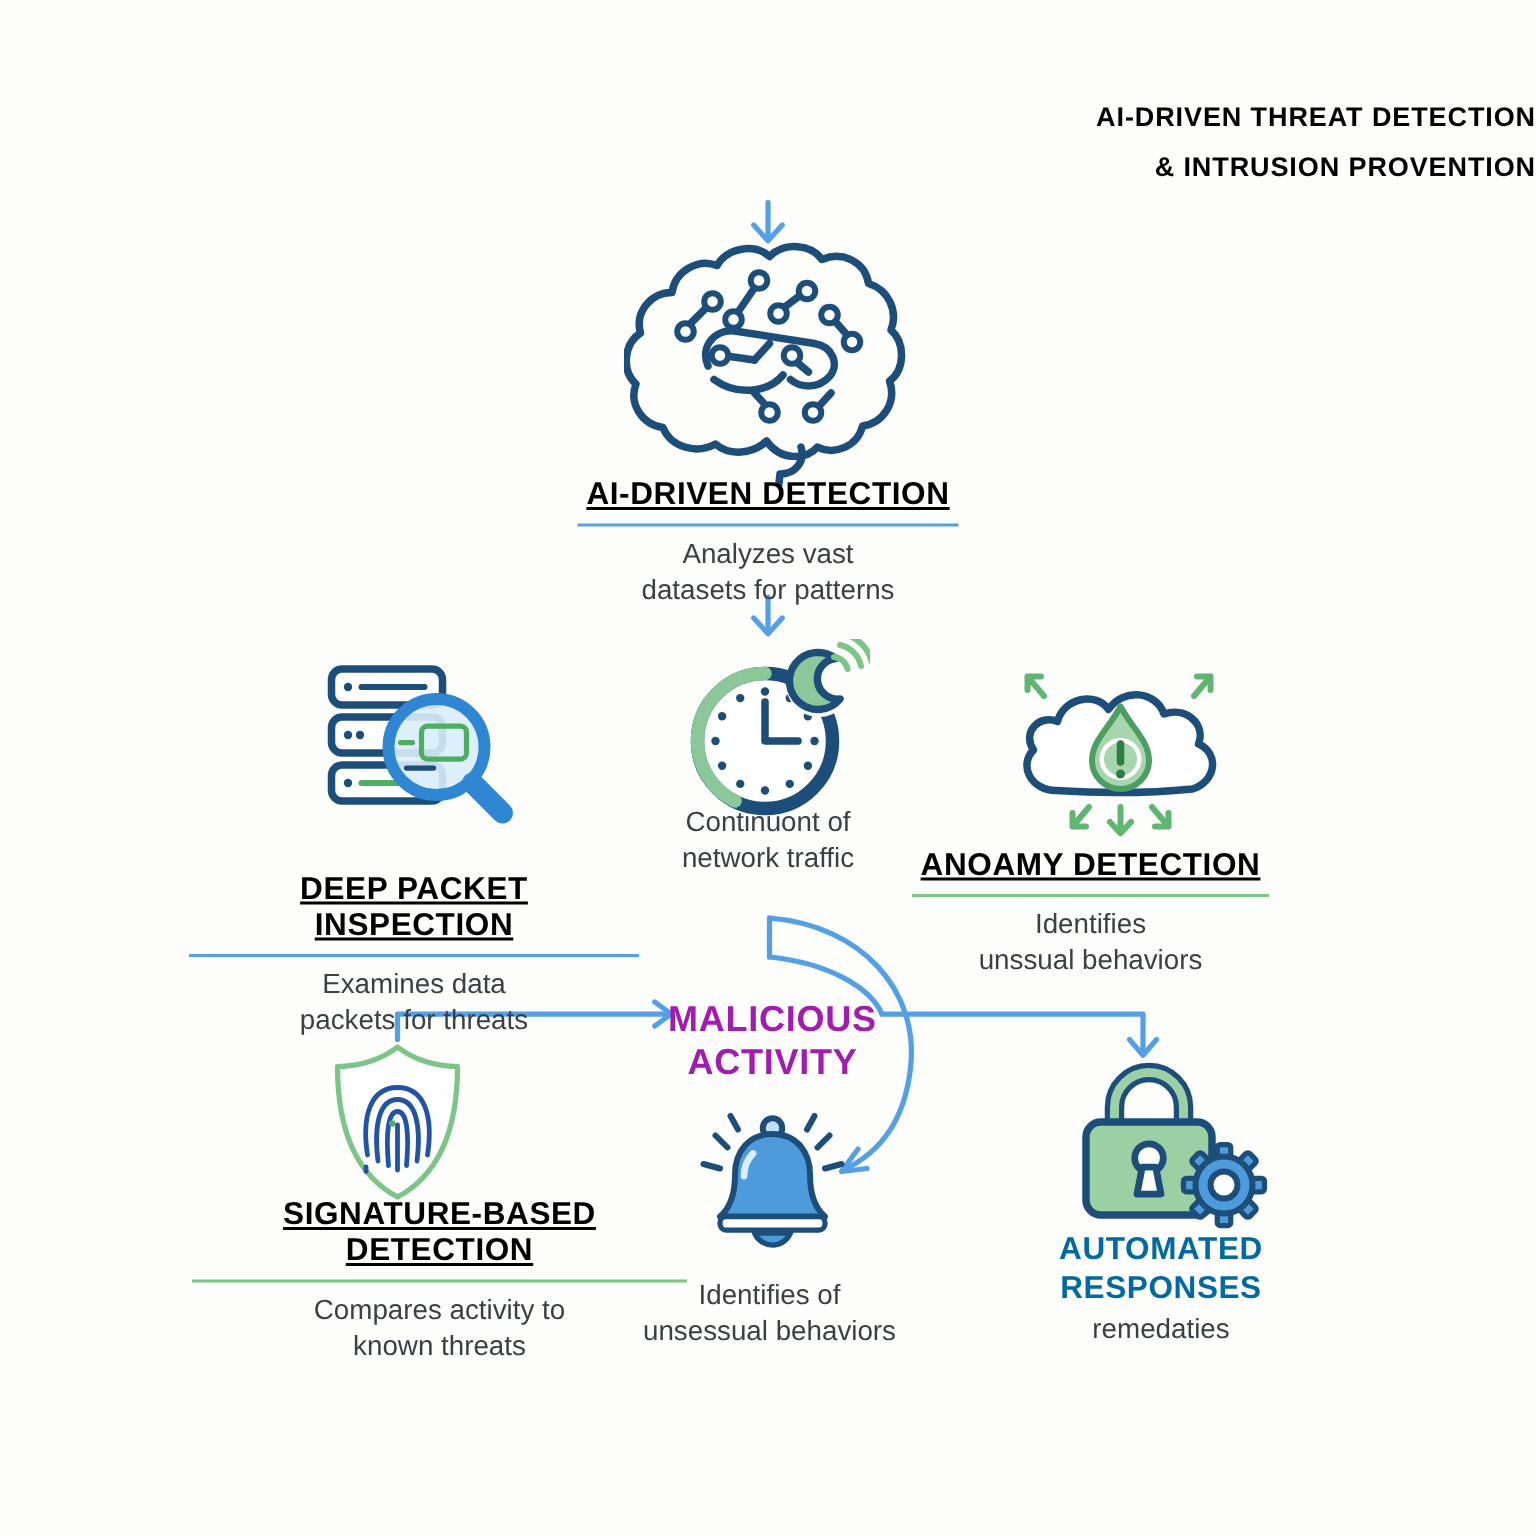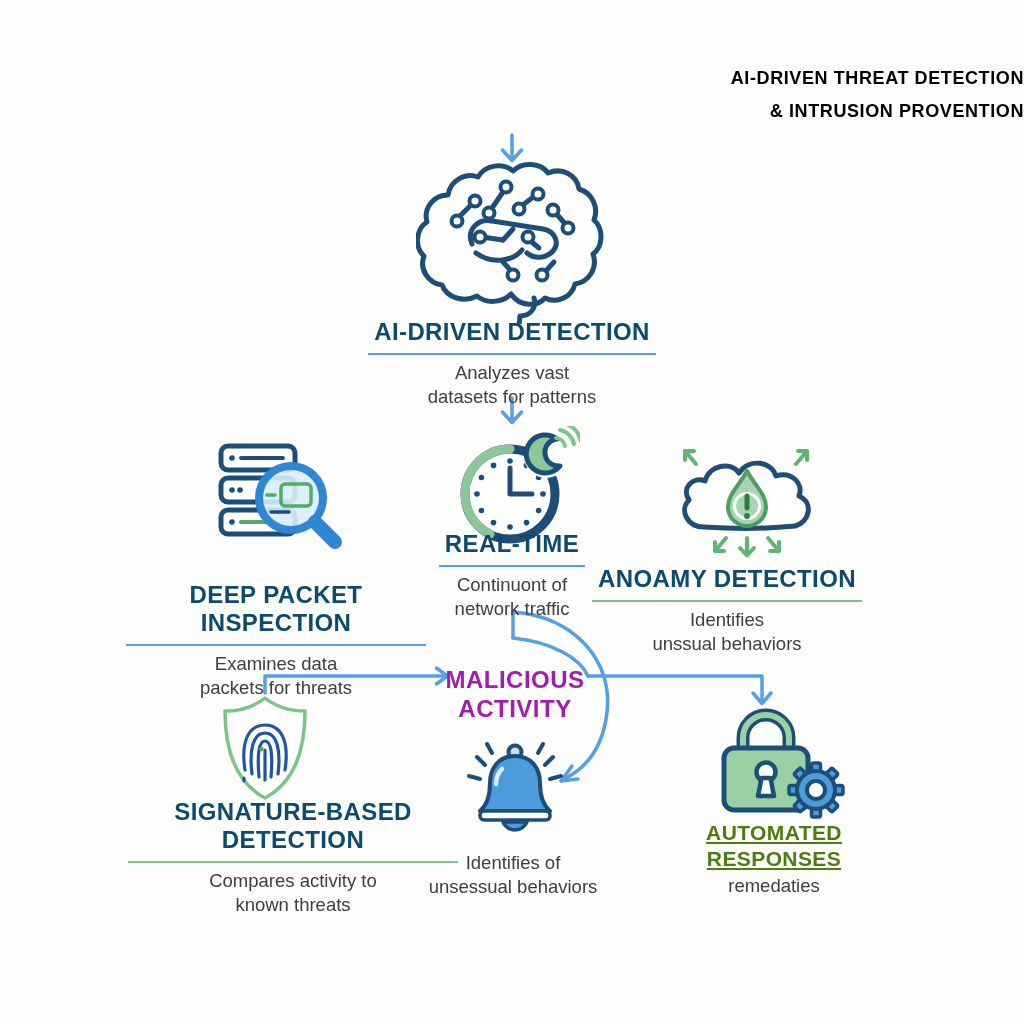--- a/index.html
+++ b/index.html
@@ -14,36 +14,36 @@
   
   .main-title{
     left:0;top:62px;width:1024px;text-align:right;
     font-size:18px;font-weight:bold;letter-spacing:.6px;color:#000000;
     line-height:33px;
   }
   
   .section{text-align:center;}
   .section .heading{
     display:inline-block;
-    font-size:24px;font-weight:bold;letter-spacing:.4px;color:#0c4a6e;
+    font-size:21px;font-weight:bold;letter-spacing:.4px;color:#000000;
     padding:0 6px 7px 6px;
+    text-decoration:underline;
   }
   .u-blue{border-bottom:2.5px solid #55a0e4;}
   .u-green{border-bottom:2.5px solid #7cc488;}
   .section .caption, .caption{
     font-size:18.5px;color:#3c4045;line-height:24px;margin-top:6px;
   }
   .malicious{
     font-size:24px;font-weight:bold;color:#a21caf;letter-spacing:.5px;
     line-height:29px;text-align:center;
   }
   .auto-heading{
-    font-size:21px;font-weight:bold;letter-spacing:.4px;color:#4d7c0f;line-height:26px;
+    font-size:21px;font-weight:bold;letter-spacing:.4px;color:#0369a1;line-height:26px;
     text-align:center;
-    text-decoration:underline;
   }
   svg{display:block;}
 </style>
 </head>
 <body>
 
 <div class="abs main-title">
   <div>AI-DRIVEN THREAT DETECTION</div>
   <div>&amp; INTRUSION PROVENTION</div>
 </div>
@@ -144,21 +144,20 @@
   <circle cx="98" cy="30" r="22" fill="#fdfdfc"></circle>
   <path d="M109 13 A 19 19 0 1 0 112 40 A 13 13 0 0 1 109 13 Z" fill="#8cc79a" stroke="#1d4e79" stroke-width="5" stroke-linejoin="round"></path>
   <g stroke="#7cc488" stroke-width="4" fill="none" stroke-linecap="round">
     <path d="M108 12 A 10 10 0 0 1 117 20"></path>
     <path d="M112 4 A 18 18 0 0 1 126 18"></path>
     <path d="M116 -3 A 25 25 0 0 1 133 15"></path>
   </g>
 </svg>
 
 <div class="abs section" style="left:387px;top:530px;width:250px;">
-  <div class="heading u-blue">REAL-TIME</div>
   <div class="caption">
     <div>Continuont of</div>
     <div>network traffic</div>
   </div>
 </div>
 
 <svg class="abs" style="left:203px;top:438px;" width="150" height="125" viewBox="0 0 150 125">
   <g fill="#ffffff" stroke="#1d4e79" stroke-width="5">
     <rect x="18" y="8" width="74" height="24" rx="7"></rect>
     <rect x="18" y="40" width="74" height="24" rx="7"></rect>

